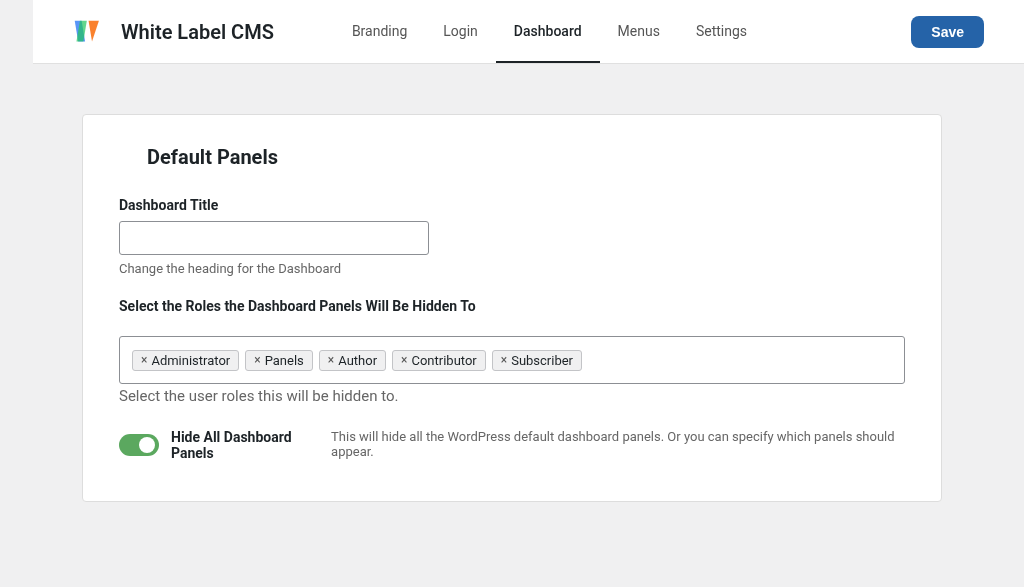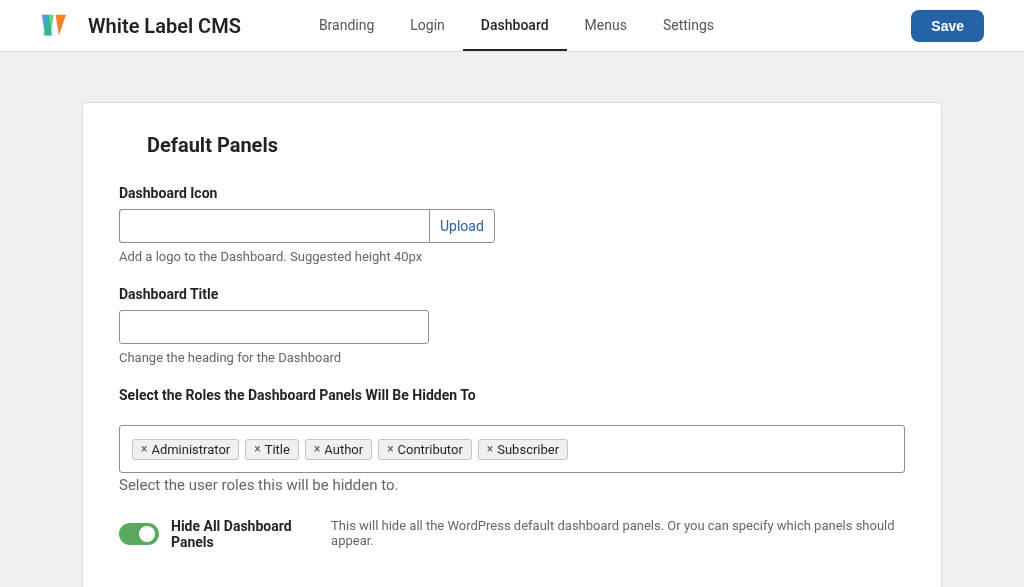--- a/index.html
+++ b/index.html
@@ -11,22 +11,23 @@
       color: #1d2327;
       min-height: 587px;
     }
 
     .top-bar {
       background: #fff;
       border-bottom: 1px solid #e0e0e0;
       padding: 0 40px;
       display: flex;
       align-items: center;
-      height: 52px;
+      height: 64px;
       position: relative;
+      margin-left: 33px;
     }
 
     .logo-area {
       display: flex;
       align-items: center;
       gap: 10px;
       margin-right: 60px;
     }
 
     .logo-icon {
@@ -294,45 +295,37 @@
     <a class="nav-tab">Settings</a>
   </nav>
 
   <button class="save-btn">Save</button>
 </div>
 
 <div style="padding: 20px 40px;">
   <div class="main-content">
     <h1 class="section-title">Default Panels</h1>
 
-    <div class="field-group">
-      <label class="field-label">Dashboard Icon</label>
-      <div class="input-with-upload">
-        <input type="text" class="icon-input" value="" style="">
-        <a class="upload-link">Upload</a>
-      </div>
-      <p class="field-hint">Add a logo to the Dashboard. Suggested height 40px</p>
-    </div>
 
     <div class="field-group">
       <label class="field-label">Dashboard Title</label>
       <input type="text" class="title-input" value="" style="">
       <p class="field-hint">Change the heading for the Dashboard</p>
     </div>
 
     <div class="field-group">
       <label class="roles-section-label">Select the Roles the Dashboard Panels Will Be Hidden To</label>
       <div class="roles-box">
         <span class="role-tag">
           <i class="remove-icon">×</i>
           <span>Administrator</span>
         </span>
         <span class="role-tag">
           <i class="remove-icon">×</i>
-          <span>Title</span>
+          <span>Panels</span>
         </span>
         <span class="role-tag">
           <i class="remove-icon">×</i>
           <span>Author</span>
         </span>
         <span class="role-tag">
           <i class="remove-icon">×</i>
           <span>Contributor</span>
         </span>
         <span class="role-tag">

